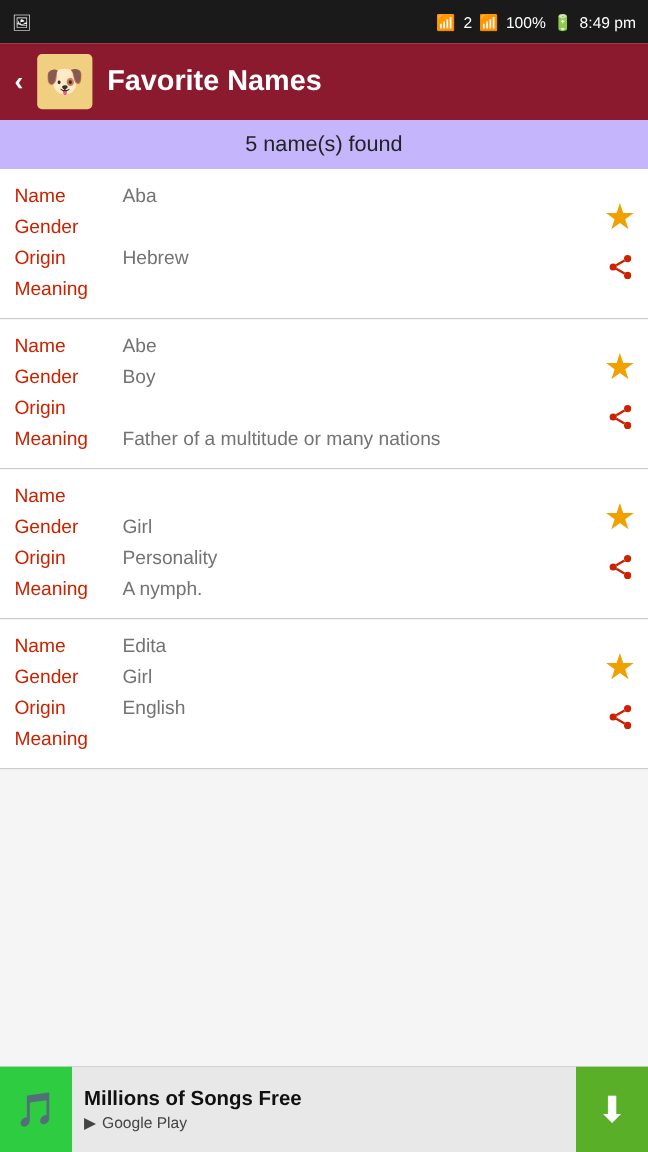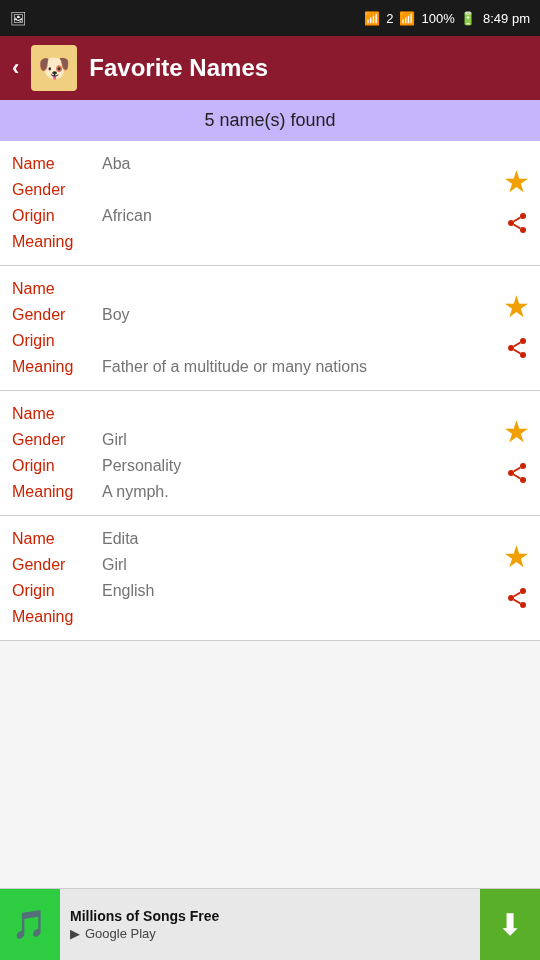--- a/index.html
+++ b/index.html
@@ -138,21 +138,21 @@
       align-items: center;
       justify-content: center;
       font-size: 28px;
       flex-shrink: 0;
     }
     .ad-text-block {
       flex: 1;
       padding: 6px 10px;
     }
     .ad-title {
-      font-size: 14px;
+      font-size: 17px;
       font-weight: bold;
       color: #111;
     }
     .ad-sub {
       display: flex;
       align-items: center;
       gap: 5px;
       font-size: 13px;
       color: #444;
       margin-top: 2px;
@@ -203,41 +203,42 @@
       <div class="entry-grid">
         <div class="entry-row">
           <span class="label">Name</span>
           <span class="value">Aba</span>
         </div>
         <div class="entry-row">
           <span class="label">Gender</span>
         </div>
         <div class="entry-row">
           <span class="label">Origin</span>
-          <span class="value">African</span>
+          <span class="value">Hebrew</span>
         </div>
         <div class="entry-row">
           <span class="label">Meaning</span>
         </div>
       </div>
       <div class="entry-icons">
         <span class="star-icon">★</span>
         <span class="share-icon"><svg width="24" height="24" viewBox="0 0 24 24" fill="#cc2200">
       <circle cx="18" cy="5" r="3"></circle>
       <circle cx="6" cy="12" r="3"></circle>
       <circle cx="18" cy="19" r="3"></circle>
       <line x1="8.59" y1="13.51" x2="15.42" y2="17.49" stroke="#cc2200" stroke-width="2"></line>
       <line x1="15.41" y1="6.51" x2="8.59" y2="10.49" stroke="#cc2200" stroke-width="2"></line>
     </svg></span>
       </div>
     </div>
     <div class="entry">
       <div class="entry-grid">
         <div class="entry-row">
           <span class="label">Name</span>
+          <span class="value">Abe</span>
         </div>
         <div class="entry-row">
           <span class="label">Gender</span>
           <span class="value">Boy</span>
         </div>
         <div class="entry-row">
           <span class="label">Origin</span>
         </div>
         <div class="entry-row">
           <span class="label">Meaning</span>

